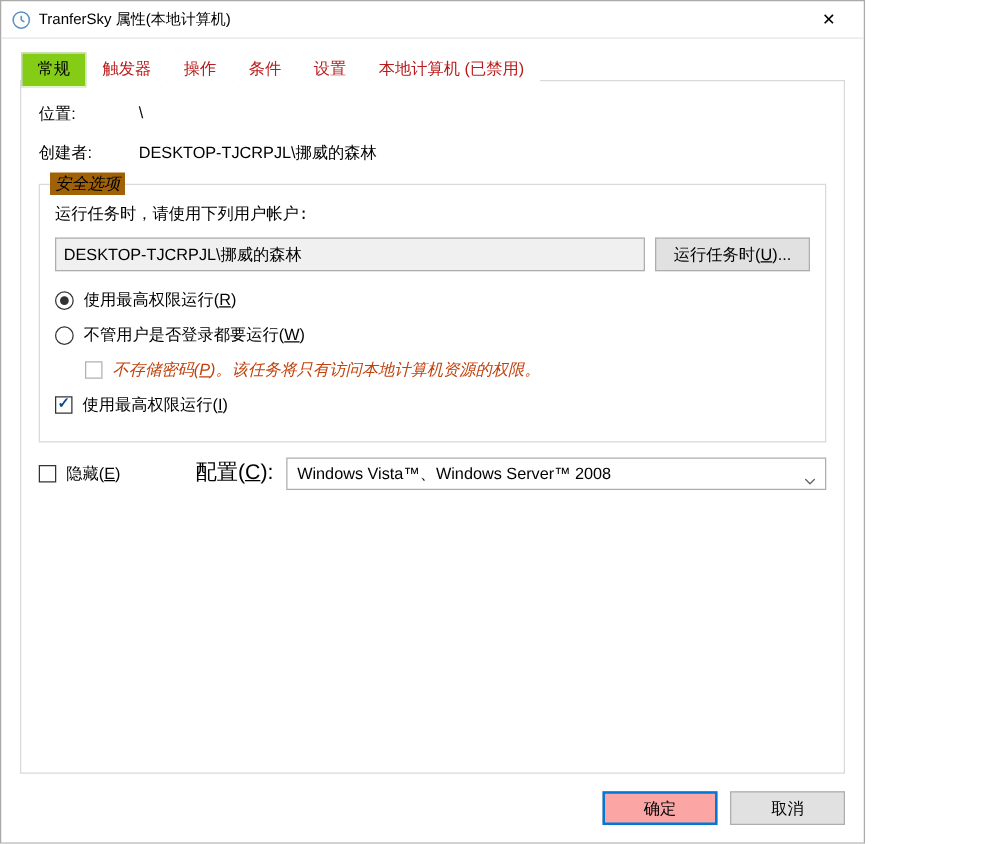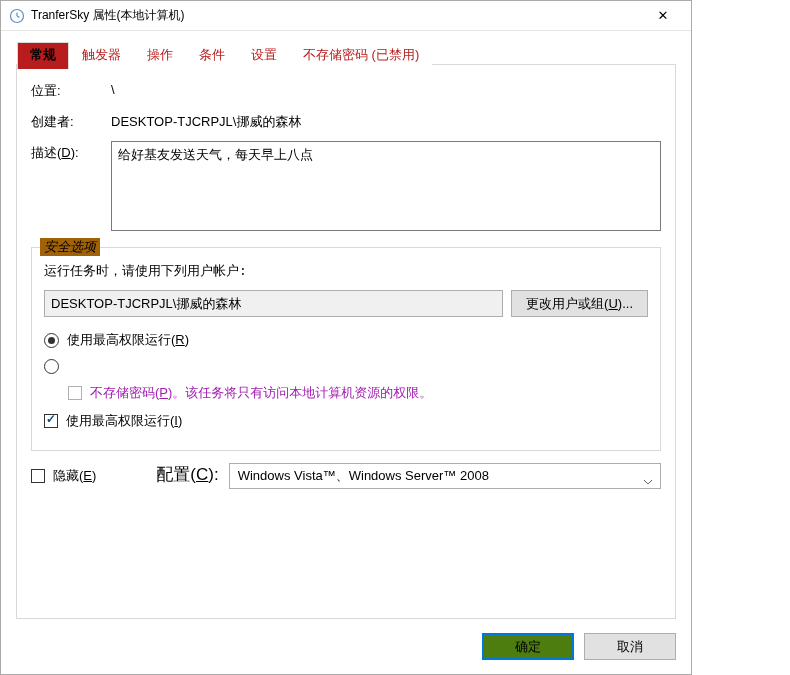--- a/index.html
+++ b/index.html
@@ -6,51 +6,51 @@
     body { width: 790px; height: 675px; background: #fff; overflow: hidden; }
     .window { width: 692px; height: 675px; border: 1px solid #aaa; display: flex; flex-direction: column; }
     .titlebar { height: 30px; display: flex; align-items: center; padding: 0 8px; border-bottom: 1px solid #e5e5e5; }
     .titlebar .icon { width: 16px; height: 16px; margin-right: 6px; position: relative; }
     .titlebar .title { font-size: 12px; flex: 1; }
     .titlebar .close { width: 40px; text-align: center; font-size: 13px; color: #000; cursor: pointer; }
     .content { flex: 1; padding: 11px 15px 12px 15px; display: flex; flex-direction: column; }
     .tabs-wrap { border: 1px solid #d9d9d9; flex: 1; display: flex; flex-direction: column; position: relative; background: #fff; margin-top: 8px; }
     .tabs { display: flex; position: absolute; top: -23px; left: 0; }
     .tab { padding: 3px 12px 4px 12px; font-size: 13px; border: 1px solid transparent; background: #fff; cursor: pointer; }
-    .tab.active { border: 1px solid #d9d9d9; border-bottom: 1px solid #fff; position: relative; z-index: 2; background: #b91c1c; margin-bottom: -1px; font-weight: bold; }
+    .tab.active { border: 1px solid #d9d9d9; border-bottom: 1px solid #fff; position: relative; z-index: 2; background: #84cc16; margin-bottom: -1px; }
     .tab:not(.active) { color: #b91c1c; }
     .tab-body { padding: 14px 14px 10px 14px; flex: 1; display: flex; flex-direction: column; }
     .row { display: flex; align-items: flex-start; margin-bottom: 10px; }
     .row .label { width: 80px; font-size: 13px; padding-top: 3px; }
     .row .label .u { text-decoration: underline; }
     .textfield { flex: 1; height: 25px; border: 1px solid #7a7a7a; background: #fff; font-size: 13px; padding: 3px 6px; }
     .static-val { font-size: 13px; padding-top: 3px; }
     .textarea { flex: 1; height: 90px; border: 1px solid #7a7a7a; font-size: 13px; padding: 4px 6px; resize: none; font-family: inherit; }
     .groupbox { border: 1px solid #d9d9d9; padding: 14px 12px 10px 12px; position: relative; margin-top: 6px; }
     .groupbox .legend { position: absolute; top: -10px; left: 8px; background: #a16207; padding: 0 4px; font-size: 13px; font-style: italic; }
     .grouptext { font-size: 13px; margin-bottom: 10px; font-family: Liberation Mono, monospace; }
     .account-row { display: flex; gap: 8px; margin-bottom: 14px; }
     .account-val { flex: 1; height: 27px; border: 1px solid #adadad; background: #f0f0f0; padding: 4px 6px; font-size: 13px; }
     .btn { height: 27px; padding: 0 14px; font-size: 13px; background: #e1e1e1; border: 1px solid #adadad; cursor: pointer; display: inline-flex; align-items: center; }
     .btn .u { text-decoration: underline; }
     .radio-row, .check-row { display: flex; align-items: center; margin-bottom: 10px; font-size: 13px; }
-    .radio-row.indent { margin-left: 24px; color: #a21caf; }
+    .radio-row.indent { margin-left: 24px; color: #c2410c; font-style: italic; }
     .radio-row.indent .checkbox { border-color: #b0b0b0; }
     .radio { width: 15px; height: 15px; border-radius: 50%; border: 1px solid #333; margin-right: 8px; position: relative; background: #fff; }
     .radio.checked::after { content: ''; position: absolute; width: 7px; height: 7px; background: #333; border-radius: 50%; top: 3px; left: 3px; }
     .checkbox { width: 14px; height: 14px; border: 1px solid #333; margin-right: 8px; position: relative; background: #fff; }
     .checkbox.checked::after { content: '✓'; position: absolute; font-size: 12px; font-weight: bold; color: #0a4a8a; top: -3px; left: 1px; }
     .u { text-decoration: underline; }
     .bottom-row { display: flex; margin-top: 12px; }
     .config-label { font-size: 17px; margin-right: 10px; }
     .select { flex: 1; height: 26px; border: 1px solid #adadad; font-size: 13px; padding: 3px 4px 3px 8px; background: #fff; position: relative; cursor: pointer; }
     .select .chev { position: absolute; right: 8px; top: 9px; width: 8px; height: 5px; }
     .footer { display: flex; justify-content: flex-end; gap: 10px; padding: 14px 0 2px 0; }
     .footer .btn { width: 92px; justify-content: center; }
-    .footer .btn.primary { border: 2px solid #0078d7; background: #4d7c0f; }
+    .footer .btn.primary { border: 2px solid #0078d7; background: #fca5a5; }
   </style>
 </head>
 <body>
 
 <div class="window">
 
   <div class="titlebar">
     <span class="icon">
       <svg viewBox="0 0 16 16" width="16" height="16">
         <circle cx="8" cy="8" r="6.5" fill="none" stroke="#5b8fc7" stroke-width="1.2"></circle>
@@ -64,60 +64,57 @@
 
   <div class="content">
     <div style="height:14px"></div>
     <div class="tabs-wrap">
       <div class="tabs">
         <div class="tab active">常规</div>
         <div class="tab">触发器</div>
         <div class="tab">操作</div>
         <div class="tab">条件</div>
         <div class="tab">设置</div>
-        <div class="tab">不存储密码 (已禁用)</div>
+        <div class="tab">本地计算机 (已禁用)</div>
       </div>
 
       <div class="tab-body">
 
 
         <div class="row">
           <div class="label">位置:</div>
           <div class="static-val">\</div>
         </div>
 
         <div class="row">
           <div class="label">创建者:</div>
           <div class="static-val">DESKTOP-TJCRPJL\挪威的森林</div>
         </div>
 
-        <div class="row">
-          <div class="label"><span>描述(</span><span class="u">D</span><span>):</span></div>
-          <textarea class="textarea" style="">给好基友发送天气，每天早上八点</textarea>
-        </div>
 
         <div class="groupbox">
           <div class="legend">安全选项</div>
           <div class="grouptext">运行任务时，请使用下列用户帐户:</div>
           <div class="account-row">
             <div class="account-val">DESKTOP-TJCRPJL\挪威的森林</div>
             <button class="btn">
-                <span>更改用户或组(</span>
+                <span>运行任务时(</span>
                 <span class="u">U</span>
                 <span>)...</span>
               </button>
           </div>
 
           <div class="radio-row">
             <span class="radio checked"></span>
             <span><span>使用最高权限运行(</span><span class="u">R</span><span>)</span></span>
           </div>
 
           <div class="radio-row">
             <span class="radio"></span>
+            <span><span>不管用户是否登录都要运行(</span><span class="u">W</span><span>)</span></span>
           </div>
 
           <div class="radio-row indent">
             <span class="checkbox"></span>
             <span><span>不存储密码(</span><span class="u">P</span><span>)。该任务将只有访问本地计算机资源的权限。</span></span>
           </div>
 
           <div class="check-row">
             <span class="checkbox checked"></span>
             <span><span>使用最高权限运行(</span><span class="u">I</span><span>)</span></span>

